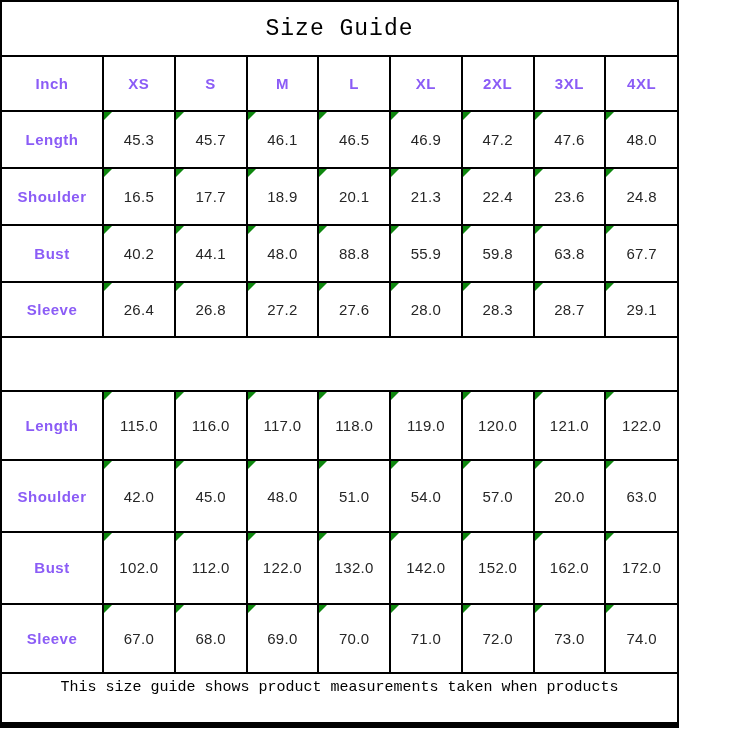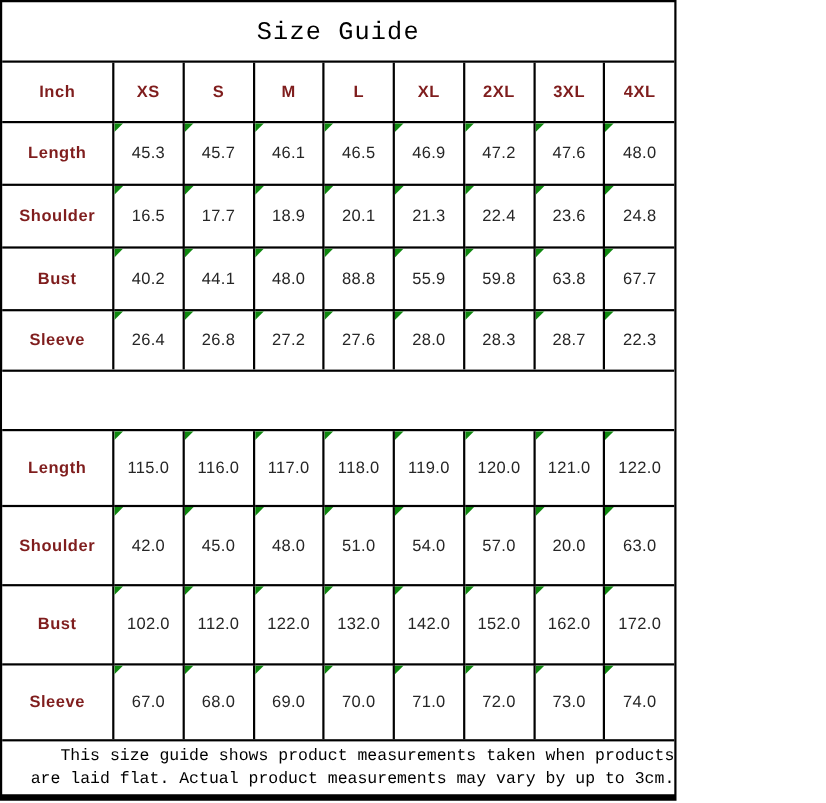--- a/index.html
+++ b/index.html
@@ -7,21 +7,21 @@
     padding: 0;
     background: #ffffff;
   }
   body {
     width: 751px;
     height: 730px;
     overflow: hidden;
   }
   .panel {
     box-sizing: border-box;
-    width: 615px;
+    width: 679px;
     height: 728px;
     border: 2px solid #000;
     border-bottom-width: 6px;
     display: flex;
     flex-direction: column;
     background: #fff;
     font-family: "Liberation Sans", "DejaVu Sans", sans-serif;
   }
   .title-row {
     box-sizing: border-box;
@@ -48,21 +48,21 @@
   th, td {
     border: 2px solid #000;
     text-align: center;
     vertical-align: middle;
     padding: 0;
     overflow: hidden;
   }
   th {
     font-weight: bold;
     font-size: 15px;
-    color: #7f1d1d;
+    color: #8b5cf6;
     letter-spacing: 0.5px;
   }
   td.d {
     position: relative;
     font-weight: normal;
     font-size: 15px;
     color: #262626;
     letter-spacing: 0.3px;
   }
   .tri {
@@ -83,21 +83,21 @@
     background: #fff;
   }
   .footer-row {
     box-sizing: border-box;
     height: 50px;
     flex: 0 0 50px;
     border-top: 2px solid #000;
     font-family: "Liberation Mono", "DejaVu Sans Mono", monospace;
     font-size: 15px;
     color: #000;
-    text-align: right;
+    text-align: center;
     padding-top: 3px;
     line-height: 21px;
     white-space: nowrap;
   }
 </style>
 </head>
 <body>
 
 <div class="panel">
 
@@ -155,21 +155,21 @@
     </tr>
     <tr>
       <th>Sleeve</th>
       <td class="d"><span class="tri"></span><span>26.4</span></td>
       <td class="d"><span class="tri"></span><span>26.8</span></td>
       <td class="d"><span class="tri"></span><span>27.2</span></td>
       <td class="d"><span class="tri"></span><span>27.6</span></td>
       <td class="d"><span class="tri"></span><span>28.0</span></td>
       <td class="d"><span class="tri"></span><span>28.3</span></td>
       <td class="d"><span class="tri"></span><span>28.7</span></td>
-      <td class="d"><span class="tri"></span><span>22.3</span></td>
+      <td class="d"><span class="tri"></span><span>29.1</span></td>
     </tr>
   </tbody>
     </table>
 
   <div class="gap-row"></div>
 
   <table class="size-table t2">
     <colgroup>
         <col class="label-col">
         <col span="8">
@@ -217,16 +217,15 @@
       <td class="d"><span class="tri"></span><span>71.0</span></td>
       <td class="d"><span class="tri"></span><span>72.0</span></td>
       <td class="d"><span class="tri"></span><span>73.0</span></td>
       <td class="d"><span class="tri"></span><span>74.0</span></td>
     </tr>
   </tbody>
     </table>
 
   <div class="footer-row">
     <div>This size guide shows product measurements taken when products</div>
-    <div>are laid flat. Actual product measurements may vary by up to 3cm.</div>
   </div>
 
 </div>
 
 </body></html>

